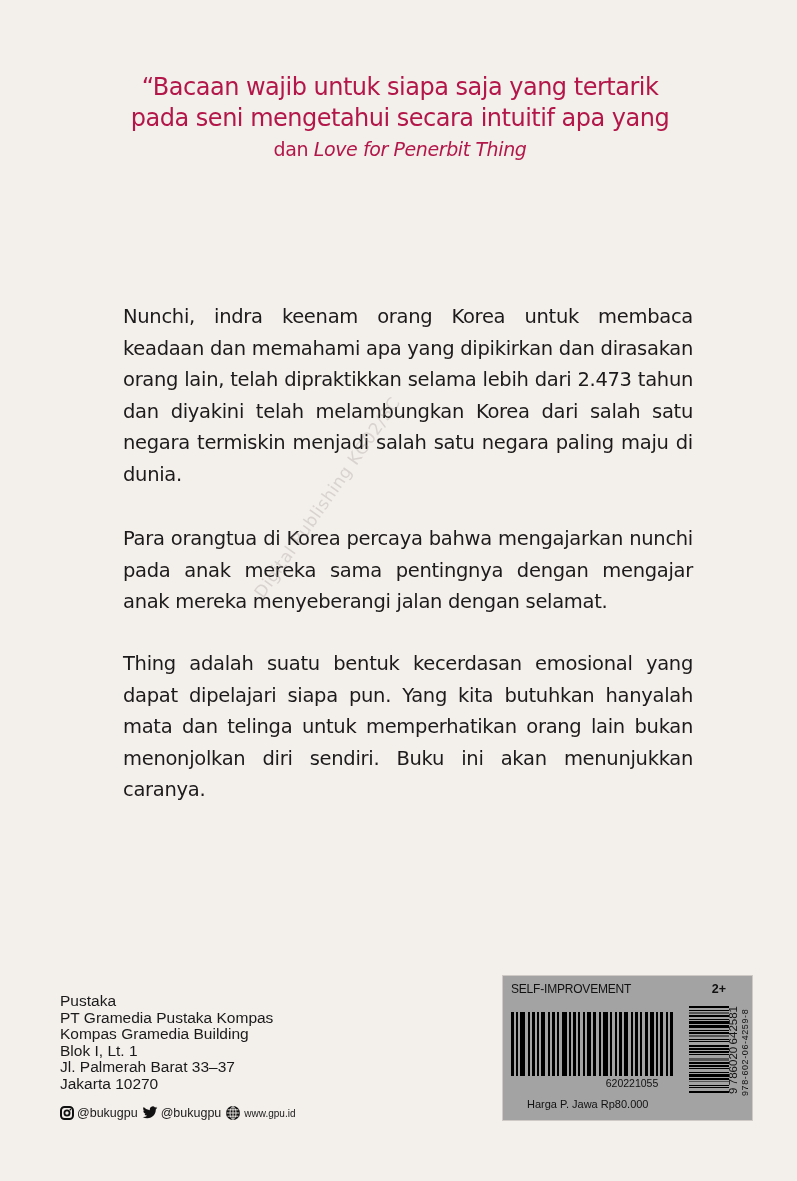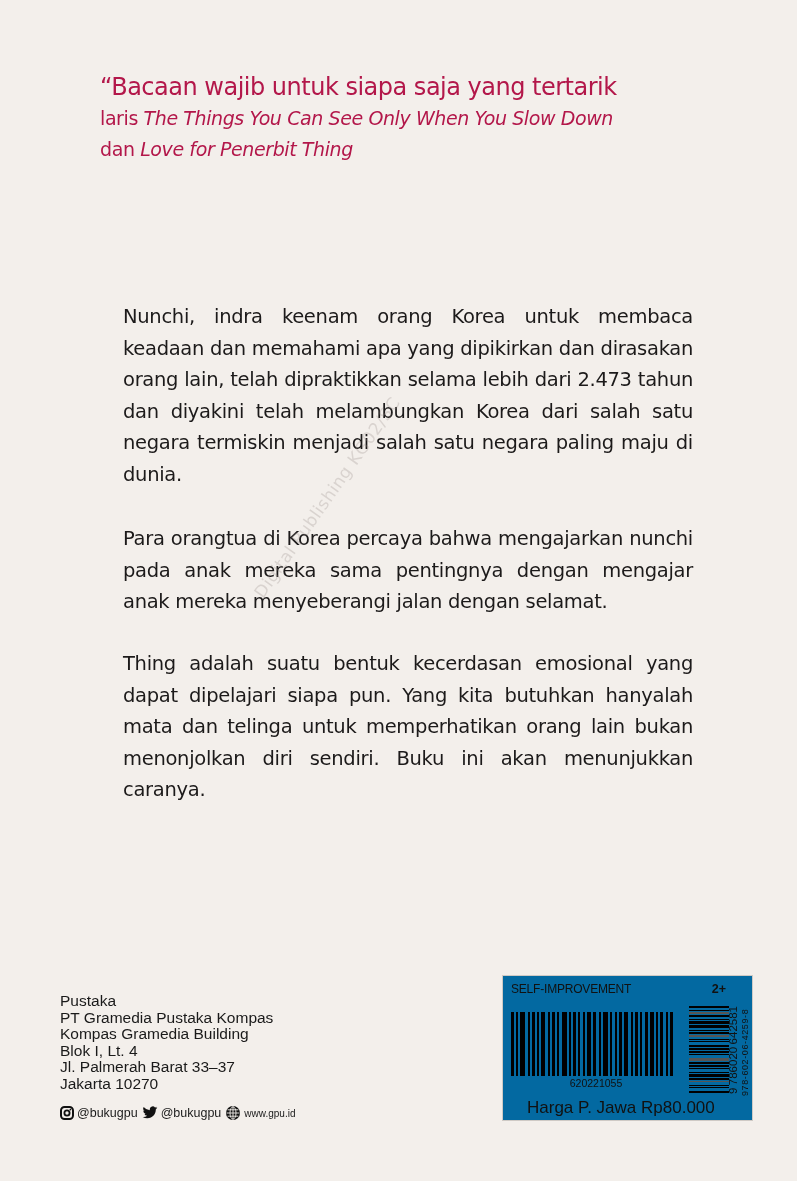--- a/index.html
+++ b/index.html
@@ -7,21 +7,21 @@
       width: 797px; height: 1181px;
       background: #f3efeb;
       position: relative;
       overflow: hidden;
       font-family: "DejaVu Sans", sans-serif;
       color: #1c1a1a;
     }
     .quote {
       position: absolute;
       left: 100px; top: 72px; width: 600px;
-      text-align: left;
+      text-align: center;
       color: #b3174a;
     }
     .quote .main {
       font-size: 24px; line-height: 31px;
       letter-spacing: -0.5px;
     }
     .quote .main b { font-weight: bold; }
     .quote .attr {
       font-size: 19px; line-height: 31px;
       letter-spacing: -0.4px;
@@ -66,21 +66,21 @@
       font-size: 12.5px; color: #1a1a1a;
     }
     .social .item { display: flex; align-items: center; margin-right: 4px; }
     .social .item.web { font-size: 10px; }
     .social svg { margin-right: 3px; }
 
     .barcode-box {
       position: absolute;
       left: 502px; top: 975px;
       width: 251px; height: 146px;
-      background: #0369a1;
+      background: #a3a3a3;
       border: 1px solid #cfcac5;
       box-sizing: border-box;
       font-family: "Liberation Sans", sans-serif;
       color: #111;
     }
     .category {
       position: absolute; left: 8px; top: 6px;
       font-size: 12px; letter-spacing: -0.2px;
     }
     .age {
@@ -89,25 +89,25 @@
     }
     .bars-main {
       position: absolute; left: 8px; top: 36px;
       width: 170px; height: 64px;
       display: flex; align-items: stretch;
     }
     .bars-main span { display: block; background: #000; }
     .bars-main span.gap { background: transparent; }
     .issn {
       position: absolute; left: 0; width: 186px; top: 101px;
-      text-align: center; font-size: 10.5px;
+      text-align: center; font-size: 10.5px; padding-left: 36px;
     }
     .price {
       position: absolute; left: 24px; top: 122px;
-      font-size: 17px;
+      font-size: 11px;
       text-align: right;
     }
     .isbn-area {
       position: absolute; left: 184px; top: 30px;
       width: 62px; height: 92px;
     }
     .bars-isbn {
       position: absolute; left: 2px; top: 0;
       width: 40px; height: 88px;
       display: flex; flex-direction: column;
@@ -125,35 +125,35 @@
       position: absolute; left: 53px; top: 90px;
       transform: rotate(-90deg); transform-origin: left top;
       font-size: 9px; white-space: nowrap; letter-spacing: 0.6px;
     }
   </style>
 </head>
 <body>
 
 <div class="quote">
   <div class="main">“Bacaan wajib untuk siapa saja yang tertarik</div>
-  <div class="attr"><span>laris </span><i>The Things You Can See Only When You Slow Down</i></div>
+  <div class="main">pada seni mengetahui secara intuitif apa yang</div>
   <div class="attr"><span>dan </span><i>Love for Penerbit Thing</i></div>
 </div>
 
 <p class="body-text" id="p1">Nunchi, indra keenam orang Korea untuk membaca keadaan dan memahami apa yang dipikirkan dan dirasakan orang lain, telah dipraktikkan selama lebih dari 2.473 tahun dan diyakini telah melambungkan Korea dari salah satu negara termiskin menjadi salah satu negara paling maju di dunia.</p>
 <p class="body-text" id="p2">Para orangtua di Korea percaya bahwa mengajarkan nunchi pada anak mereka sama pentingnya dengan mengajar anak mereka menyeberangi jalan dengan selamat.</p>
 <p class="body-text" id="p3">Thing adalah suatu bentuk kecerdasan emosional yang dapat dipelajari siapa pun. Yang kita butuhkan hanyalah mata dan telinga untuk memperhatikan orang lain bukan menonjolkan diri sendiri. Buku ini akan menunjukkan caranya.</p>
 
 <div class="watermark">Digital Publishing KG02/SC</div>
 
 <div class="publisher">
   <span class="line">Pustaka</span>
   <span class="line">PT Gramedia Pustaka Kompas</span>
   <span class="line">Kompas Gramedia Building</span>
-  <span class="line">Blok I, Lt. 4</span>
+  <span class="line">Blok I, Lt. 1</span>
   <span class="line">Jl. Palmerah Barat 33–37</span>
   <span class="line">Jakarta 10270</span>
 </div>
 
 <div class="social">
   <span class="item">
     <svg width="14" height="14" viewBox="0 0 14 14">
         <rect x="1" y="1" width="12" height="12" rx="3.5" fill="none" stroke="#111" stroke-width="2"></rect>
         <circle cx="7" cy="7" r="2.6" fill="none" stroke="#111" stroke-width="1.8"></circle>
         <circle cx="10.4" cy="3.6" r="0.9" fill="#111"></circle>

